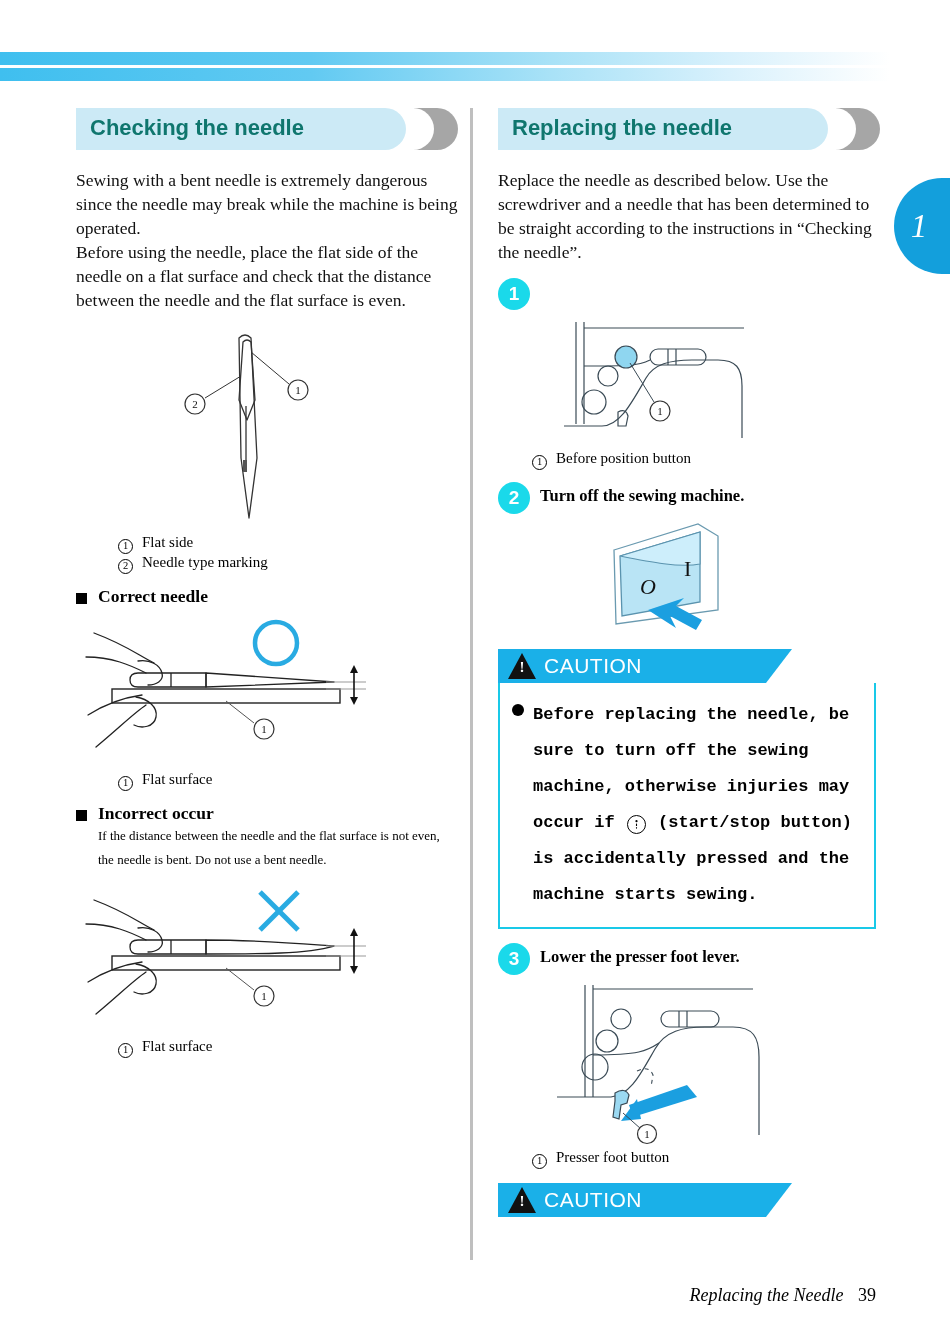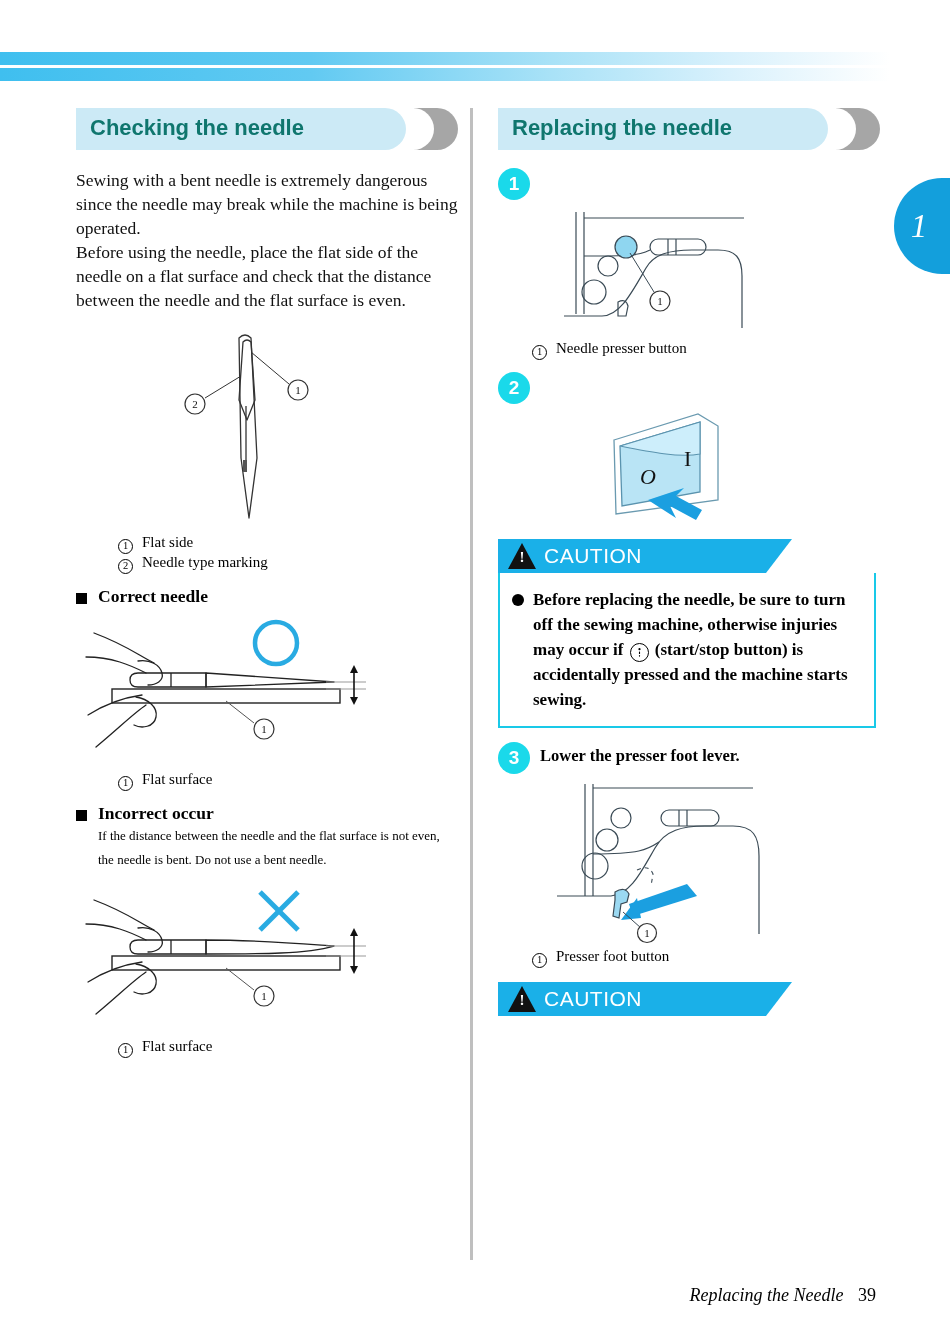--- a/index.html
+++ b/index.html
@@ -122,21 +122,21 @@
   }
   .caution .cbody {
     border: 2px solid #19c9e8; border-top: none;
     padding: 14px 14px 14px 12px;
     display: flex; align-items: flex-start;
   }
   .caution .dot {
     width: 12px; height: 12px; border-radius: 50%; background: #000;
     flex: none; margin-top: 7px; margin-right: 9px;
   }
-  .caution .ctext { font-size: 17px; font-weight: bold; line-height: 25px; }
+  .caution .ctext { font-size: 17px; font-weight: bold; line-height: 36px; font-family: Liberation Mono, monospace; }
 
   
   .ricon {
     display: inline-flex; align-items: center; justify-content: center;
     width: 19px; height: 19px; border: 1.6px solid #000; border-radius: 50%;
     vertical-align: -4px; margin: 0 2px;
   }
 
   
   .footer {
@@ -311,20 +311,21 @@
 
   <div class="col col-right">
 
     <div class="sec-head">
       <div class="gray"></div>
       <div class="white-cap"></div>
       <div class="bluecap"></div>
       <h2>Replacing the needle</h2>
     </div>
 
+    <div class="body-text">Replace the needle as described below. Use the screwdriver and a needle that has been determined to be straight according to the instructions in “Checking the needle”.</div>
 
     <div class="step">
       <div class="badge">1</div>
     </div>
 
     <div class="center" style="margin-top:6px;">
       <svg width="290" height="130" viewBox="0 0 290 130">
         <g fill="none" stroke="#3a4a55" stroke-width="1.2">
           <line x1="34" y1="6" x2="34" y2="108"></line>
           <line x1="42" y1="6" x2="42" y2="108"></line>
@@ -344,26 +345,27 @@
         </g>
         <line x1="88" y1="47" x2="112" y2="86" stroke="#3a4a55" stroke-width="1"></line>
         <circle cx="118" cy="95" r="10" fill="#fff" stroke="#333" stroke-width="1.2"></circle>
         <text x="118" y="99" font-size="11" text-anchor="middle" fill="#111" font-family="Liberation Serif, serif">1</text>
       </svg>
     </div>
 
     <div style="margin-left:34px; margin-top:2px;">
       <div class="cap">
         <span class="cnum">1</span>
-        <span>Needle presser button</span>
+        <span>Before position button</span>
       </div>
     </div>
 
     <div class="step">
       <div class="badge">2</div>
+      <div class="stxt">Turn off the sewing machine.</div>
     </div>
 
     <div class="center" style="margin-top:4px;">
       <svg width="230" height="115" viewBox="0 0 230 115">
 
         <polygon points="42,32 126,6 146,18 146,92 44,106" fill="#ffffff" stroke="#6a9ab0" stroke-width="1.3"></polygon>
         <polygon points="48,38 128,14 128,84 50,98" fill="#b9e4f5" stroke="#5a93ae" stroke-width="1.3"></polygon>
         <path d="M48 38 C78 44 108 50 128 46 L128 14 z" fill="#cdeefb" stroke="#5a93ae" stroke-width="1.1"></path>
         <text x="68" y="76" font-size="22" font-style="italic" fill="#111" font-family="Liberation Serif, serif">O</text>
         <text x="112" y="58" font-size="22" fill="#111" font-family="Liberation Serif, serif">I</text>

